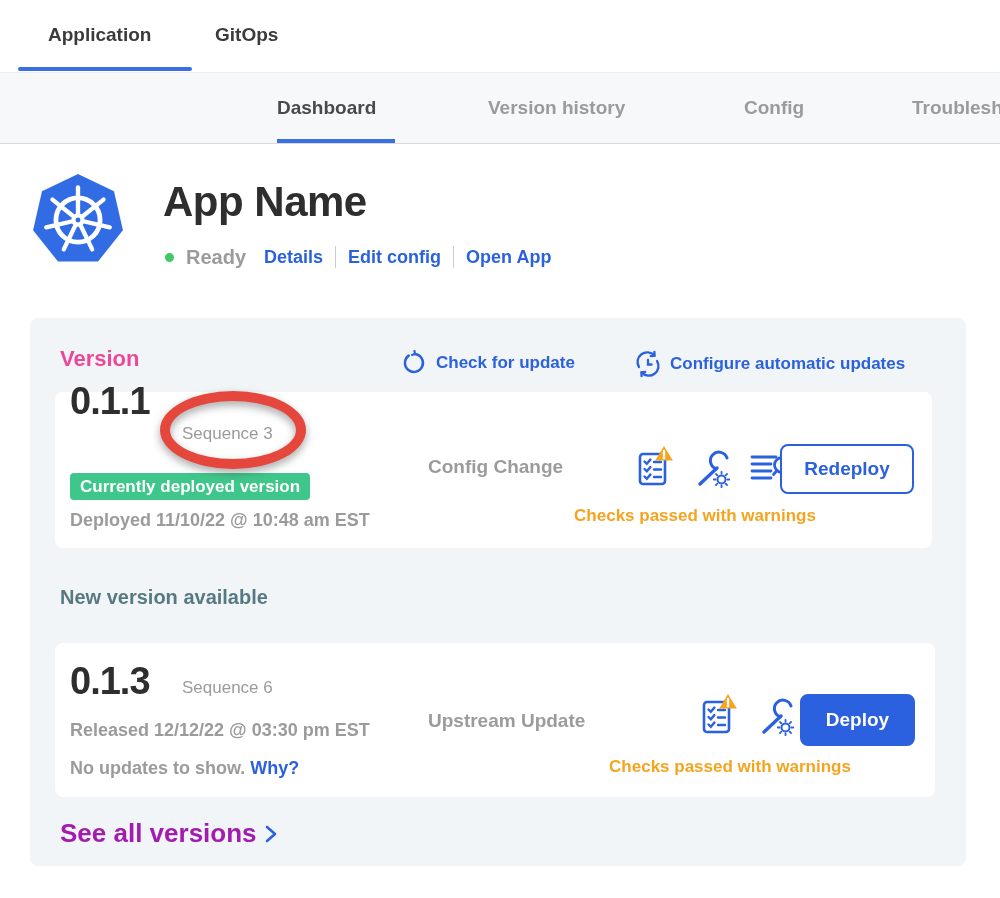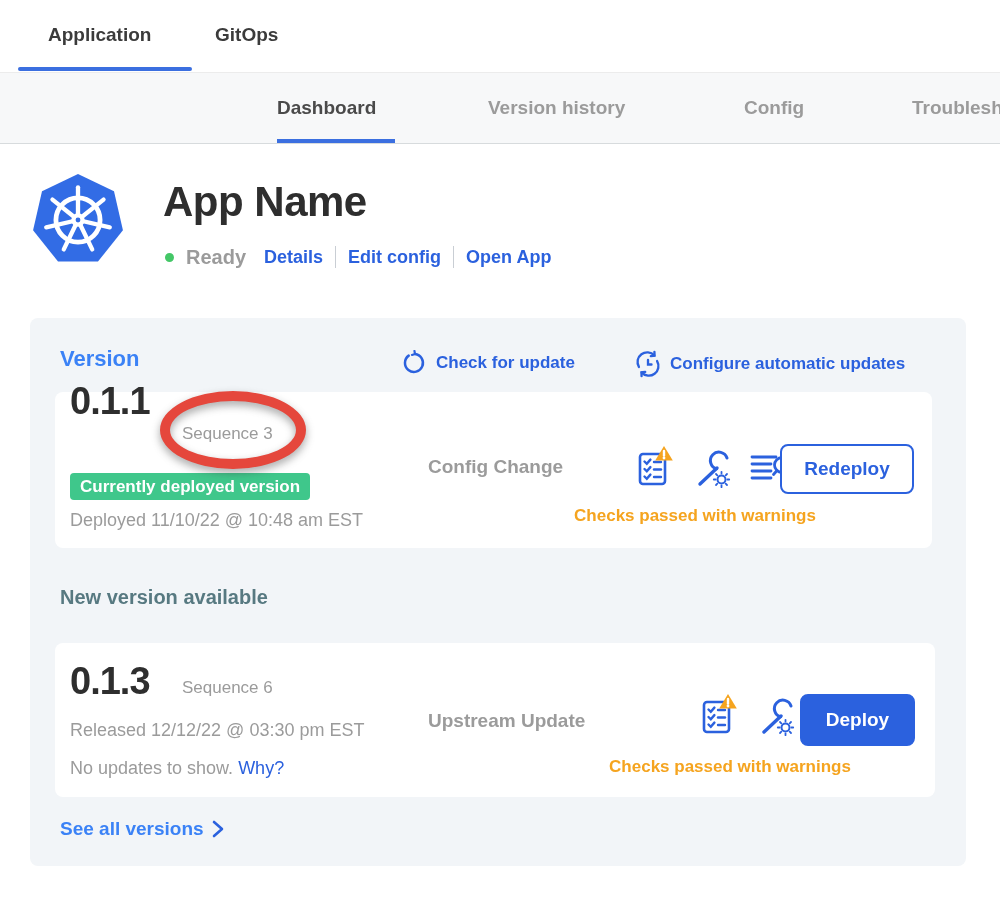--- a/index.html
+++ b/index.html
@@ -22,44 +22,44 @@
   .logo{position:absolute;left:30px;top:172px;width:96px;height:96px;}
   .app-name{position:absolute;left:163px;top:178px;font-size:42px;font-weight:800;letter-spacing:-0.5px;color:#2e2e2e;}
   .status-row{position:absolute;left:165px;top:244px;height:26px;display:flex;align-items:center;gap:12px;}
   .status-dot{width:9px;height:9px;border-radius:50%;background:#44c767;display:inline-block;}
   .status-text{font-size:20px;font-weight:700;color:#9b9b9b;margin-right:6px;}
   .hlink{font-size:18px;font-weight:700;color:#2b61de;cursor:pointer;text-decoration:none;}
   .vdiv{width:1px;height:22px;background:#c9ced4;display:inline-block;}
 
   
   .version-card{position:absolute;left:30px;top:318px;width:936px;height:548px;background:#f2f5f8;border-radius:8px;}
-  .version-title{position:absolute;left:60px;top:346px;font-size:22px;font-weight:700;color:#3b82f6;}
+  .version-title{position:absolute;left:60px;top:346px;font-size:22px;font-weight:700;color:#ec4899;}
   .card-action{position:absolute;top:350px;display:flex;align-items:center;gap:8px;cursor:pointer;}
   .card-action .lbl{font-size:17px;font-weight:700;color:#2b61de;white-space:nowrap;}
 
   .inner-card{position:absolute;background:#fff;border-radius:8px;}
   .card1{left:55px;top:392px;width:877px;height:156px;}
   .card2{left:55px;top:643px;width:880px;height:154px;}
 
   .ver-num{position:absolute;font-size:38px;font-weight:800;color:#2e2e2e;letter-spacing:-1px;}
   .seq{position:absolute;font-size:17px;font-weight:400;color:#9b9b9b;}
-  .gray-bold{position:absolute;font-size:18px;font-weight:400;color:#9b9b9b;white-space:nowrap;}
+  .gray-bold{position:absolute;font-size:18px;font-weight:700;color:#9b9b9b;white-space:nowrap;}
   .source-label{position:absolute;font-size:19px;font-weight:700;color:#9b9b9b;white-space:nowrap;}
   .badge{position:absolute;left:70px;top:473px;height:27px;line-height:27px;padding:0 10px;background:#3fc78b;
          border-radius:4px;color:#fff;font-size:17px;font-weight:700;}
   .checks{position:absolute;font-size:17px;font-weight:700;color:#f5a41f;text-align:center;white-space:nowrap;}
 
   .btn{position:absolute;display:flex;align-items:center;justify-content:center;border-radius:8px;
        font-size:19px;font-weight:700;cursor:pointer;box-sizing:border-box;}
   .btn-outline{background:#fff;border:2px solid #2b61de;color:#2b61de;}
   .btn-solid{background:#2b61de;border:2px solid #2b61de;color:#fff;}
 
   .new-version{position:absolute;left:60px;top:586px;font-size:20px;font-weight:700;color:#577981;}
   .see-all{position:absolute;left:60px;top:818px;display:flex;align-items:center;gap:8px;cursor:pointer;}
-  .see-all .lbl{font-size:19px;font-weight:700;color:#3b82f6;}
+  .see-all .lbl{font-size:26px;font-weight:700;color:#a21caf;}
 
   .why-link{color:#2b61de;cursor:pointer;}
 
   
   .annotation{position:absolute;left:160px;top:391px;width:146px;height:78px;border:10px solid #e5473c;
               border-radius:50%;box-sizing:border-box;
               filter:drop-shadow(0 4px 4px rgba(60,60,60,0.45));pointer-events:none;}
 
   .icon-row{position:absolute;display:flex;align-items:flex-start;gap:16px;}
   svg{display:block;}

